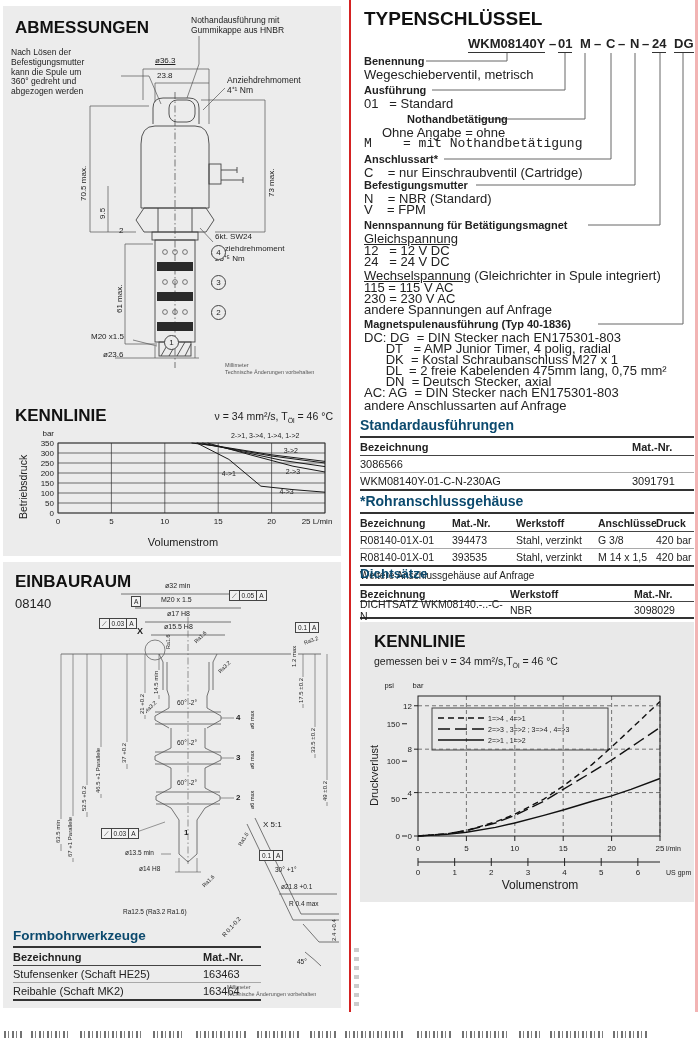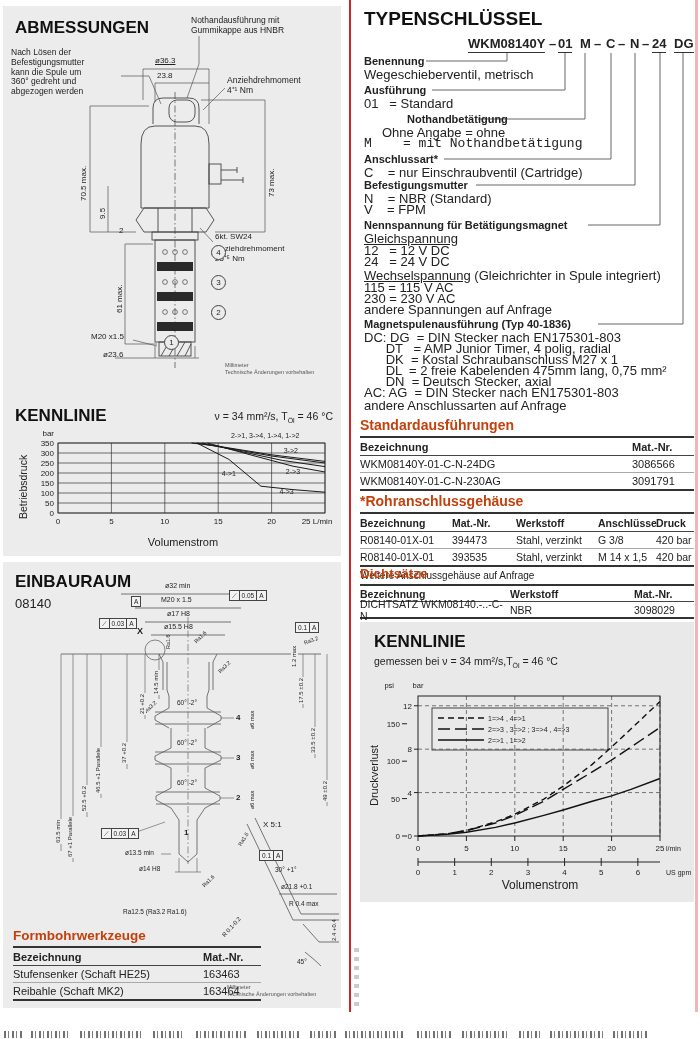--- a/index.html
+++ b/index.html
@@ -24,21 +24,21 @@
   .tinyfoot{position:absolute;font-size:5.5px;color:#555;line-height:1.3;white-space:nowrap;}
   svg{position:absolute;left:0;top:0;}
   svg text{font-family:"Liberation Sans",sans-serif;fill:#222;}
   
   .rt-title{font-weight:bold;font-size:19px;color:#111;}
   .sec-h{position:absolute;font-size:11px;font-weight:bold;white-space:nowrap;}
   .sec-l{position:absolute;font-size:13px;white-space:pre;}
   .code-tok{position:absolute;font-size:13px;font-weight:bold;color:#222;white-space:nowrap;}
   .code-tok.u{border-bottom:1.5px solid #333;padding-bottom:1px;}
   .tbl{position:absolute;}
-  .tbl .t-title{font-weight:bold;font-size:14px;margin-bottom:3px;color:#c2410c;}
+  .tbl .t-title{font-weight:bold;font-size:14px;margin-bottom:3px;color:#0c4a6e;}
   .tbl .rows{border-top:2px solid #333;}
   .tr{display:flex;align-items:center;font-size:11px;border-bottom:1px solid #a9a9a9;height:16px;}
   .tr.hd{font-weight:bold;border-bottom:1.2px solid #444;height:17px;}
   .tr.last{border-bottom:2px solid #333;}
   .divider{position:absolute;background:#d42222;}
   .edge{position:absolute;background:#f2b4b4;}
   .frag{position:absolute;height:7px;overflow:hidden;opacity:.75;}
   .frag i{display:inline-block;height:14px;margin-right:9px;
      background:repeating-linear-gradient(90deg,#444 0 2px,transparent 2px 4px,#555 4px 5px,transparent 5px 8px);}
 </style>
@@ -417,21 +417,20 @@
 </div>
 
 <div class="tbl" style="left:360px;top:417px;width:334px;">
   <div class="t-title">Standardausführungen</div>
   <div class="rows">
     <div class="tr hd">
       <div style="flex:1;">Bezeichnung</div>
       <div style="width:62px;">Mat.-Nr.</div>
     </div>
     <div class="tr">
-      <div style="flex:1;">WKM08140Y-01-C-N-24DG</div>
       <div style="width:62px;">3086566</div>
     </div>
     <div class="tr last">
       <div style="flex:1;">WKM08140Y-01-C-N-230AG</div>
       <div style="width:62px;">3091791</div>
     </div>
   </div>
 </div>
 
 <div class="tbl" style="left:360px;top:493px;width:334px;">

